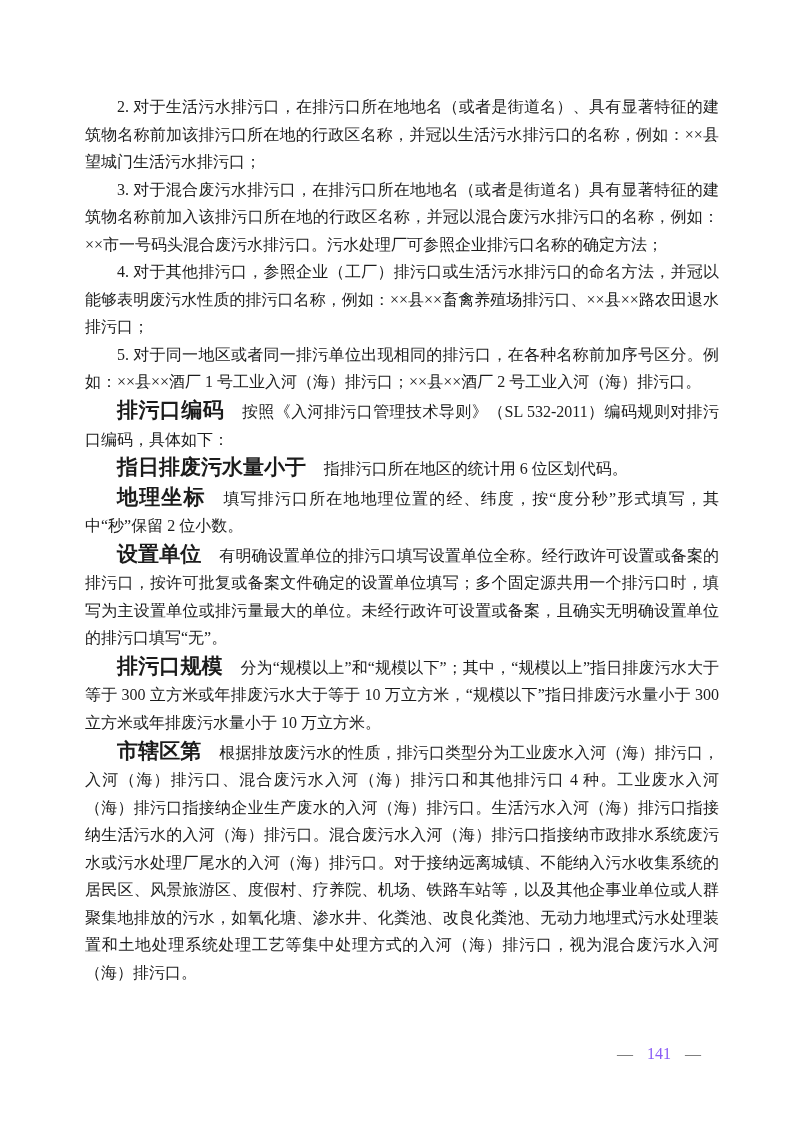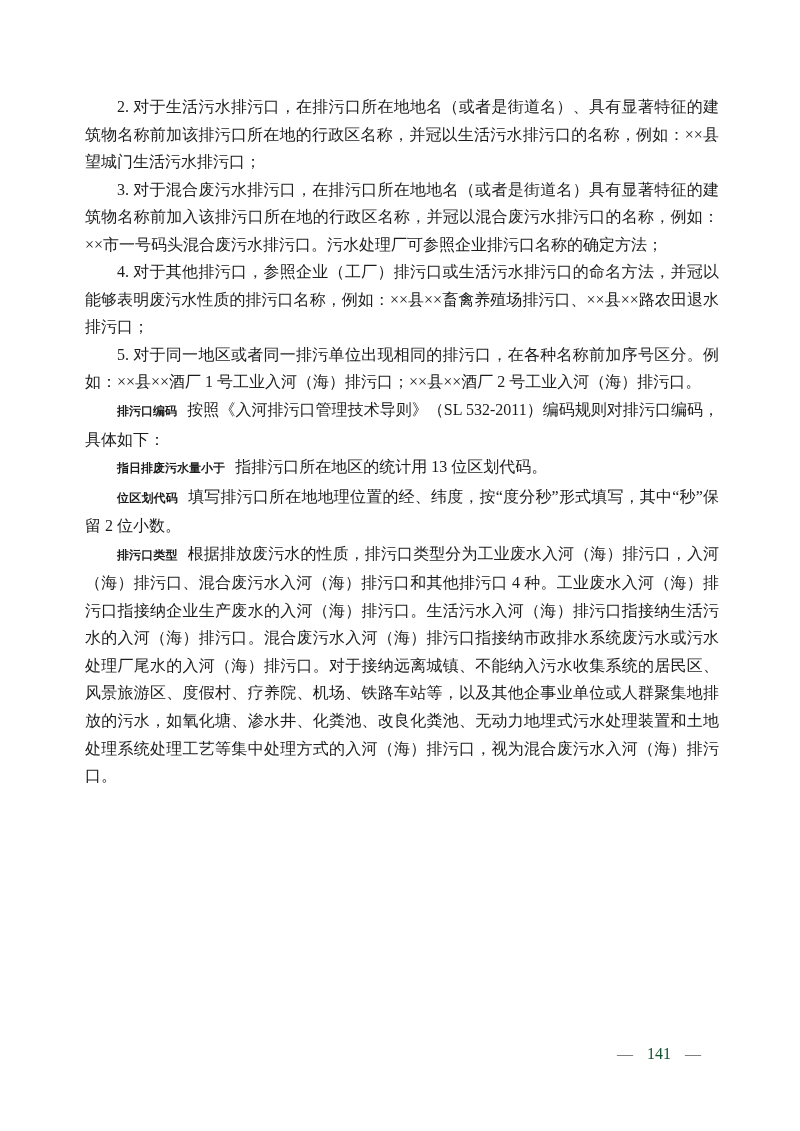--- a/index.html
+++ b/index.html
@@ -27,57 +27,59 @@
     text-justify: inter-ideograph;
   }
   .content p {
     margin: 0;
     padding: 0;
     text-indent: 2em;
   }
   .term {
     font-weight: bold;
     font-family: Liberation Sans, sans-serif;
-    font-size: 12px;
+    font-size: 21px;
     margin-right: 0.85em;
   }
   .term:empty {
     margin-right: 0;
     display: none;
   }
   .footer {
     position: absolute;
     right: 85px;
     top: 1044px;
     font-size: 16px;
     line-height: 20px;
     letter-spacing: 0;
     white-space: nowrap;
   }
   .footer .dash {
     color: #6a6a6a;
     padding: 0 14px;
   }
   .footer .num {
-    color: #14532d;
+    color: #8b5cf6;
     font-family: "Liberation Serif", "DejaVu Serif", serif;
     margin-top: 27px;
   }
 </style>
 </head>
 <body>
 
 <div class="page">
   <div class="content">
     <p><span>2. 对于生活污水排污口，在排污口所在地地名（或者是街道名）、具有显著特征的建筑物名称前加该排污口所在地的行政区名称，并冠以生活污水排污口的名称，例如：××县望城门生活污水排污口；</span></p>
     <p><span>3. 对于混合废污水排污口，在排污口所在地地名（或者是街道名）具有显著特征的建筑物名称前加入该排污口所在地的行政区名称，并冠以混合废污水排污口的名称，例如：××市一号码头混合废污水排污口。污水处理厂可参照企业排污口名称的确定方法；</span></p>
     <p><span>4. 对于其他排污口，参照企业（工厂）排污口或生活污水排污口的命名方法，并冠以能够表明废污水性质的排污口名称，例如：××县××畜禽养殖场排污口、××县××路农田退水排污口；</span></p>
     <p><span>5. 对于同一地区或者同一排污单位出现相同的排污口，在各种名称前加序号区分。例如：××县××酒厂 1 号工业入河（海）排污口；××县××酒厂 2 号工业入河（海）排污口。</span></p>
     <p><span class="term">排污口编码</span><span>按照《入河排污口管理技术导则》（SL 532-2011）编码规则对排污口编码，具体如下：</span></p>
-    <p><span class="term">指日排废污水量小于</span><span>指排污口所在地区的统计用 13 位区划代码。</span></p>
-    <p><span class="term">位区划代码</span><span>填写排污口所在地地理位置的经、纬度，按“度分秒”形式填写，其中“秒”保留 2 位小数。</span></p>
-    <p><span class="term">排污口类型</span><span>根据排放废污水的性质，排污口类型分为工业废水入河（海）排污口，入河（海）排污口、混合废污水入河（海）排污口和其他排污口 4 种。工业废水入河（海）排污口指接纳企业生产废水的入河（海）排污口。生活污水入河（海）排污口指接纳生活污水的入河（海）排污口。混合废污水入河（海）排污口指接纳市政排水系统废污水或污水处理厂尾水的入河（海）排污口。对于接纳远离城镇、不能纳入污水收集系统的居民区、风景旅游区、度假村、疗养院、机场、铁路车站等，以及其他企事业单位或人群聚集地排放的污水，如氧化塘、渗水井、化粪池、改良化粪池、无动力地埋式污水处理装置和土地处理系统处理工艺等集中处理方式的入河（海）排污口，视为混合废污水入河（海）排污口。</span></p>
+    <p><span class="term">指日排废污水量小于</span><span>指排污口所在地区的统计用 6 位区划代码。</span></p>
+    <p><span class="term">地理坐标</span><span>填写排污口所在地地理位置的经、纬度，按“度分秒”形式填写，其中“秒”保留 2 位小数。</span></p>
+    <p><span class="term">设置单位</span><span>有明确设置单位的排污口填写设置单位全称。经行政许可设置或备案的排污口，按许可批复或备案文件确定的设置单位填写；多个固定源共用一个排污口时，填写为主设置单位或排污量最大的单位。未经行政许可设置或备案，且确实无明确设置单位的排污口填写“无”。</span></p>
+    <p><span class="term">排污口规模</span><span>分为“规模以上”和“规模以下”；其中，“规模以上”指日排废污水大于等于 300 立方米或年排废污水大于等于 10 万立方米，“规模以下”指日排废污水量小于 300 立方米或年排废污水量小于 10 万立方米。</span></p>
+    <p><span class="term">市辖区第</span><span>根据排放废污水的性质，排污口类型分为工业废水入河（海）排污口，入河（海）排污口、混合废污水入河（海）排污口和其他排污口 4 种。工业废水入河（海）排污口指接纳企业生产废水的入河（海）排污口。生活污水入河（海）排污口指接纳生活污水的入河（海）排污口。混合废污水入河（海）排污口指接纳市政排水系统废污水或污水处理厂尾水的入河（海）排污口。对于接纳远离城镇、不能纳入污水收集系统的居民区、风景旅游区、度假村、疗养院、机场、铁路车站等，以及其他企事业单位或人群聚集地排放的污水，如氧化塘、渗水井、化粪池、改良化粪池、无动力地埋式污水处理装置和土地处理系统处理工艺等集中处理方式的入河（海）排污口，视为混合废污水入河（海）排污口。</span></p>
   </div>
 
   <div class="footer">
     <span class="dash">—</span><span class="num">141</span><span class="dash">—</span>
   </div>
 </div>
 
 </body></html>

